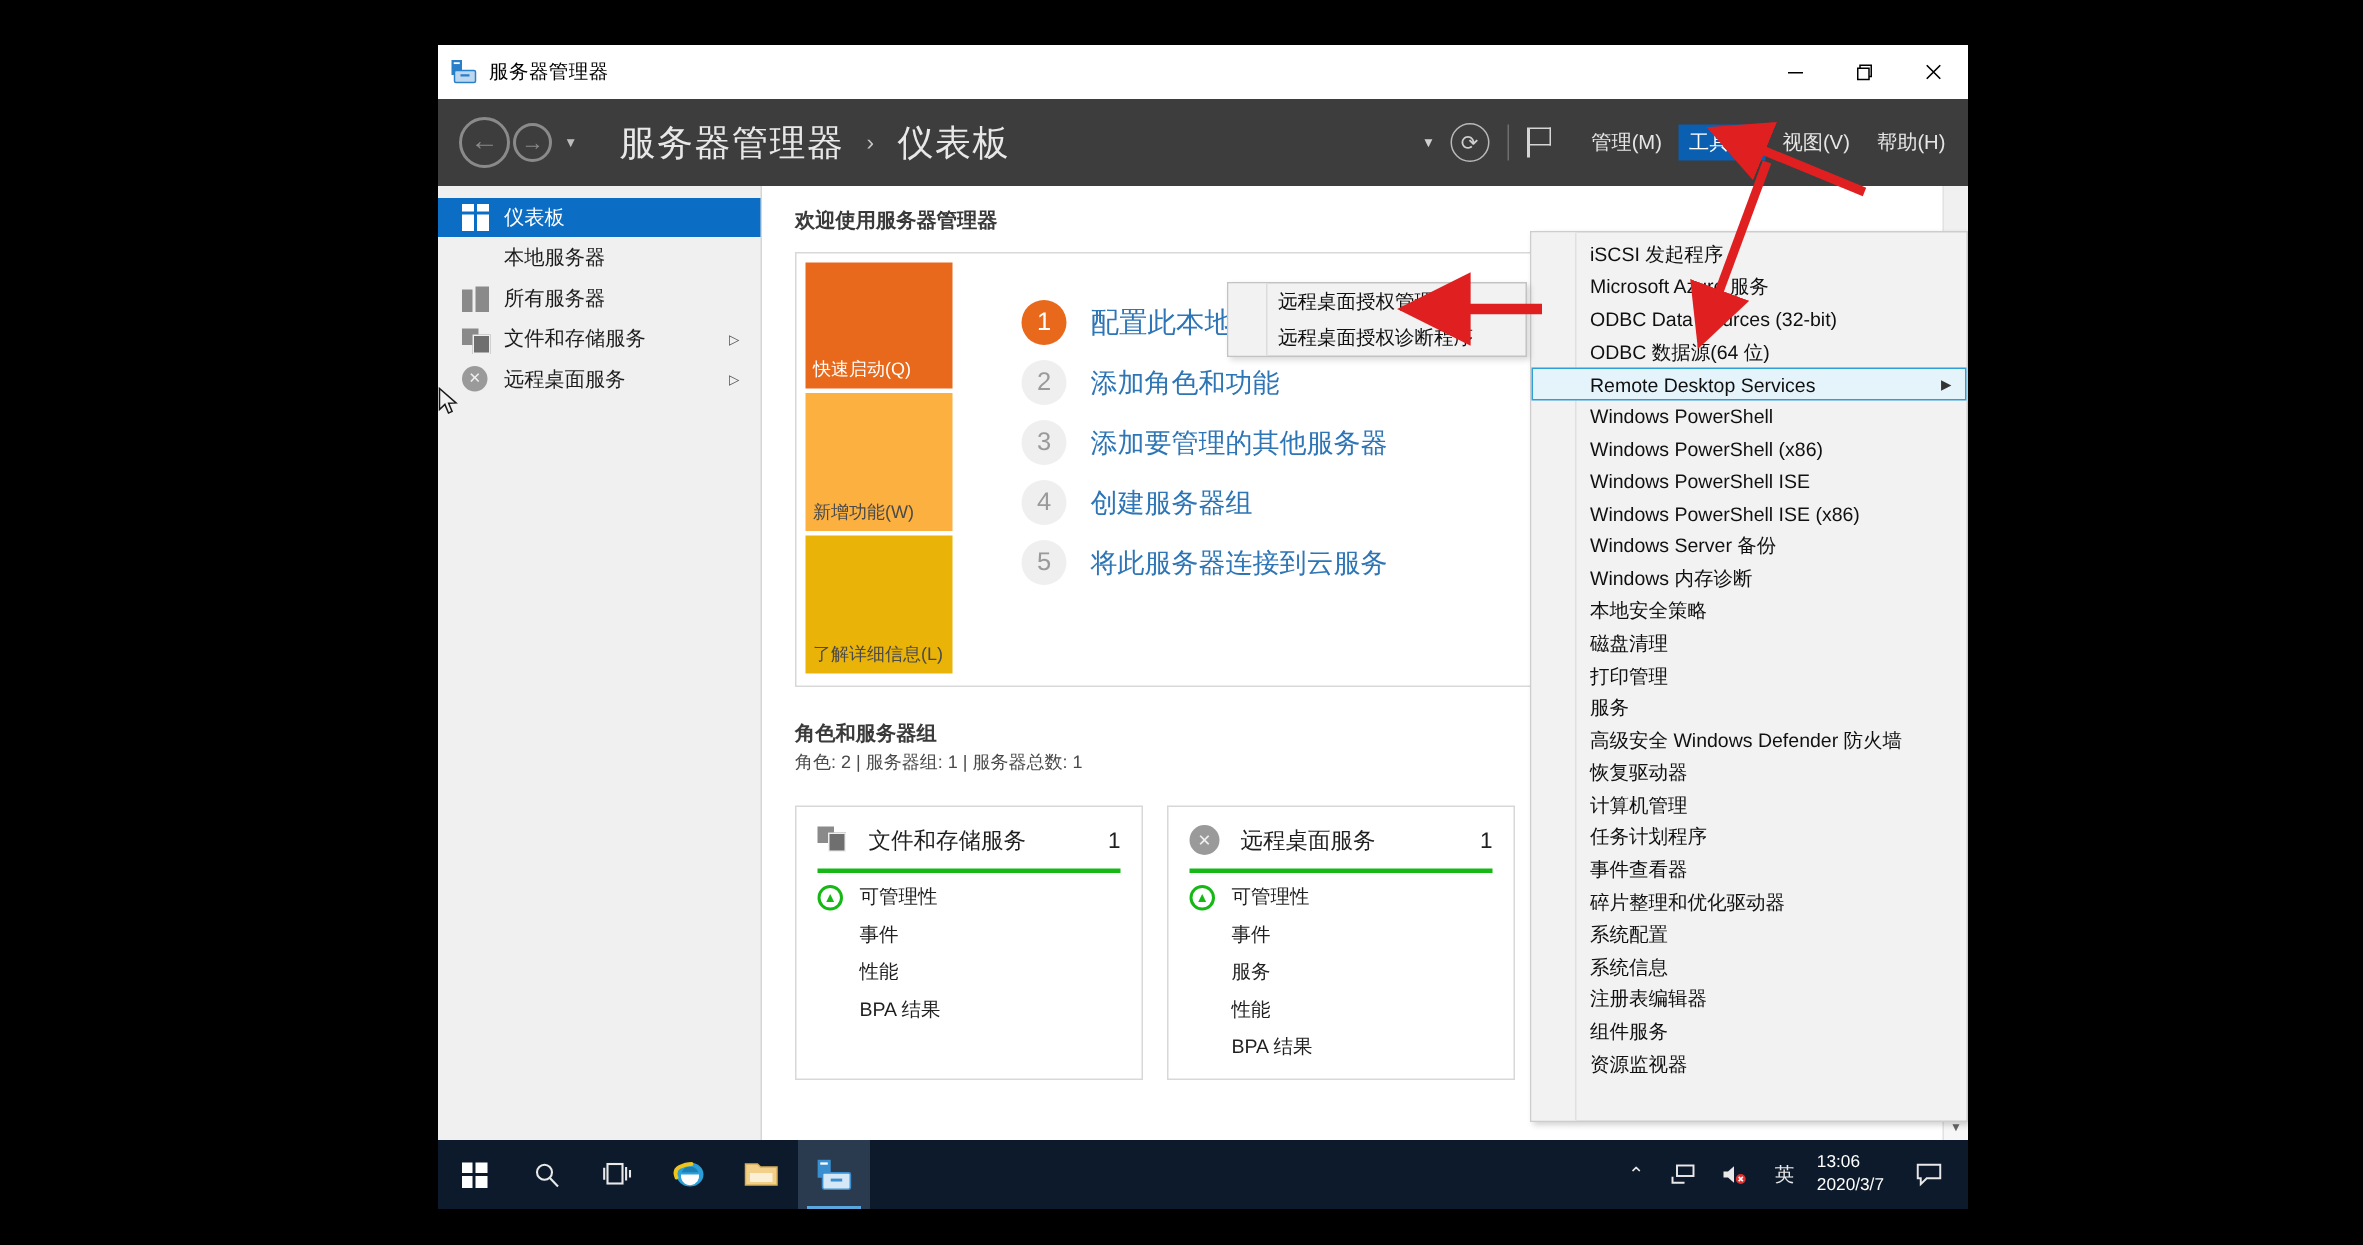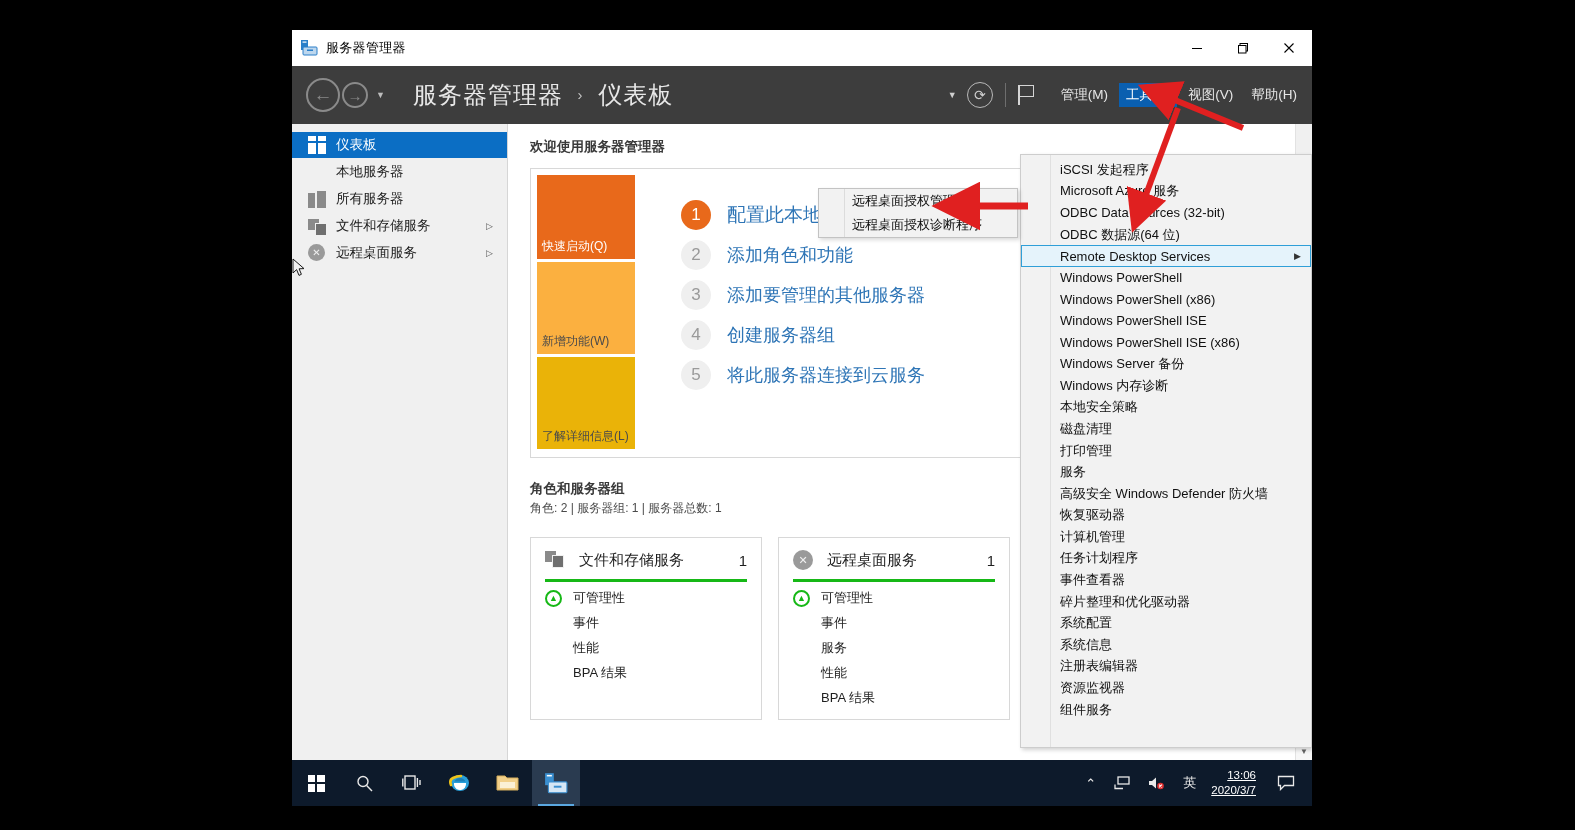--- a/index.html
+++ b/index.html
@@ -180,21 +180,21 @@
     position:absolute; left:292px; top:760px; width:1020px; height:46px; background:#0d1a2b;
     display:flex; align-items:center;
   }
   .tb-item { width:48px; height:46px; display:flex; align-items:center; justify-content:center; position:relative;}
   .tb-item.active { background:#2a3b50; }
   .tb-item.active::after{content:'';position:absolute;left:6px;right:6px;bottom:0;height:2px;background:#5aa7e0;}
   .winlogo { display:grid; grid-template-columns:1fr 1fr; grid-template-rows:1fr 1fr; gap:2px; width:17px;height:17px;}
   .winlogo i{background:#fff;display:block;}
   .tray { position:absolute; right:0; top:0; height:46px; display:flex; align-items:center; padding-right: 8px;}
   .tray-ico { color:#e9e9e9; font-size:13px; margin:0 9px; display:flex;align-items:center; }
-  .clock { color:#fff; font-size:11.5px; text-align:right; line-height:15px; margin:0 12px 0 6px;text-decoration:underline; }
+  .clock { color:#fff; font-size:11.5px; text-align:left; line-height:15px; margin:0 12px 0 6px; }
 
   
   .arrow { position:absolute; pointer-events:none; }
 
   
   .cursor { position:absolute; left:292px; top:258px; width:14px; height:20px; }
 </style>
 </head>
 <body>
 
@@ -466,24 +466,24 @@
         <div class="menu-item">
           <span>系统配置</span>
         </div>
         <div class="menu-item">
           <span>系统信息</span>
         </div>
         <div class="menu-item">
           <span>注册表编辑器</span>
         </div>
         <div class="menu-item">
+          <span>组件服务</span>
+        </div>
+        <div class="menu-item">
           <span>资源监视器</span>
-        </div>
-        <div class="menu-item">
-          <span>组件服务</span>
         </div>
       </div>
   </div>
 
   <div class="submenu">
     <div class="sgutter"></div>
     <div class="sub-item">
       <span>远程桌面授权管理器</span>
     </div>
     <div class="sub-item">

